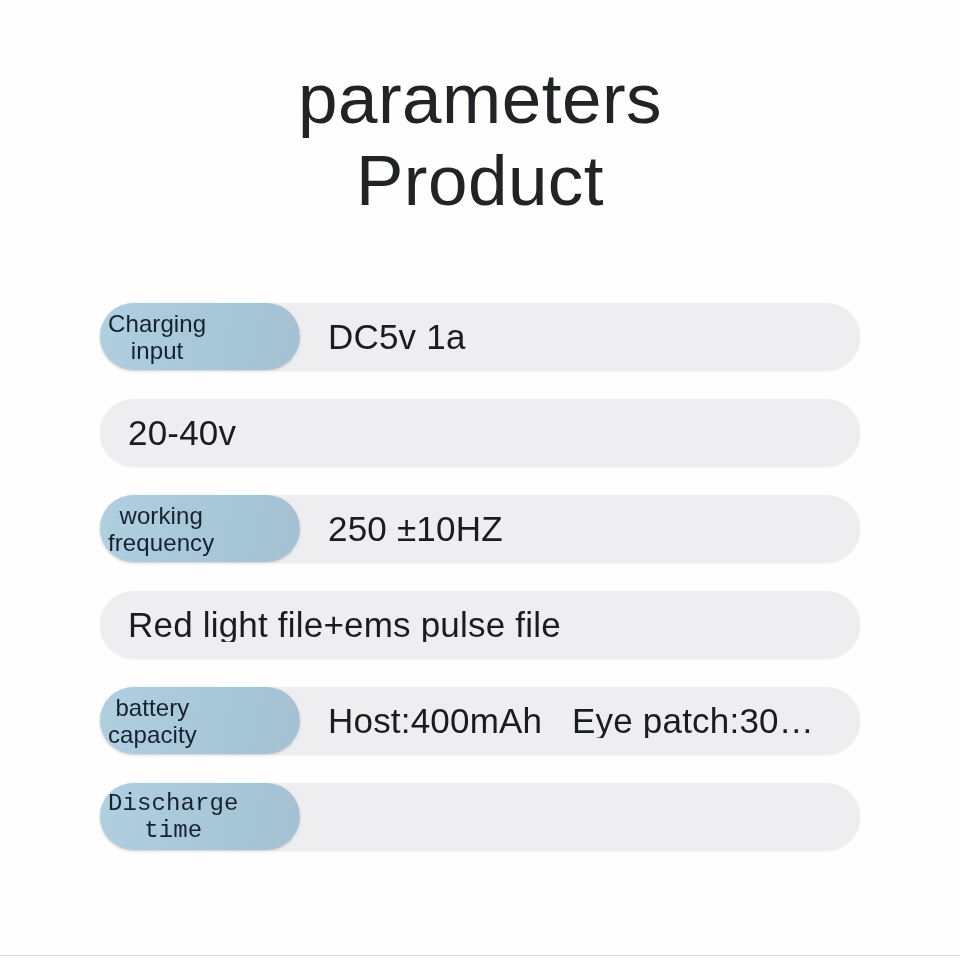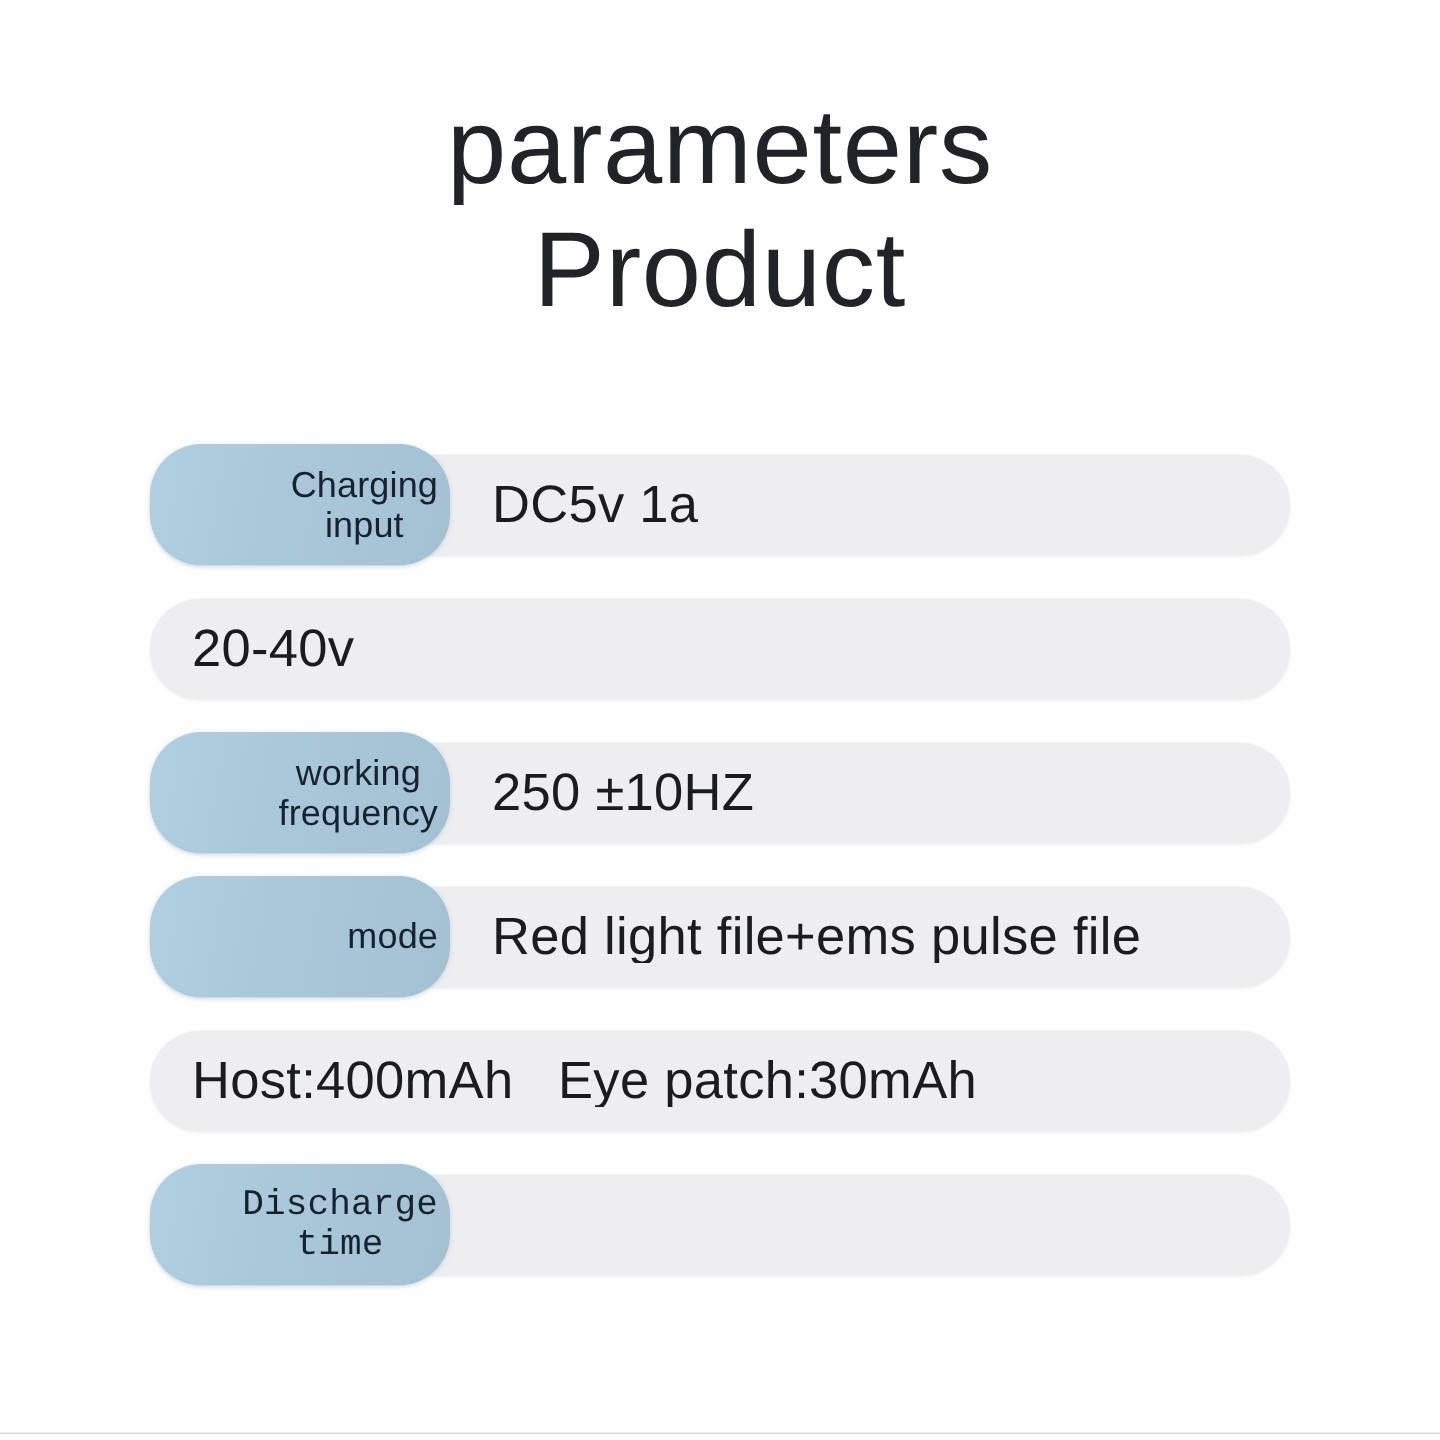--- a/index.html
+++ b/index.html
@@ -62,26 +62,26 @@
   }
   .spec-row:last-child {
     margin-bottom: 18px;
     font-family: Liberation Mono, monospace;
   }
 
   .spec-label {
     position: relative;
     flex: 0 0 auto;
     width: 200px;
-    height: 81px;
+    height: 67px;
     border-radius: 34px;
     background: linear-gradient(100deg, #b0cfe1 0%, #a9c8da 42%, #a3c1d3 100%);
     display: flex;
     align-items: center;
-    justify-content: flex-end;
+    justify-content: flex-start;
     text-align: center;
     box-shadow: 0 1px 3px rgba(120, 135, 150, 0.30);
     box-sizing: border-box;
     z-index: 2;
   }
   .spec-label-text {
     font-size: 24px;
     line-height: 27px;
     font-weight: 400;
     color: #16222f;
@@ -140,27 +140,28 @@
 
     <div class="spec-row">
       <div class="spec-label">
         <span class="spec-label-text">working
 frequency</span>
       </div>
       <div class="spec-value">250 ±10HZ</div>
     </div>
 
     <div class="spec-row">
-      <div class="spec-label">
-        <span class="spec-label-text">mode</span>
-      </div>
       <div class="spec-value">Red light file+ems pulse file</div>
     </div>
 
     <div class="spec-row">
+      <div class="spec-label">
+        <span class="spec-label-text">battery
+capacity</span>
+      </div>
       <div class="spec-value">Host:400mAh   Eye patch:30mAh</div>
     </div>
 
     <div class="spec-row">
       <div class="spec-label">
         <span class="spec-label-text">Discharge
 time</span>
       </div>
     </div>
 

